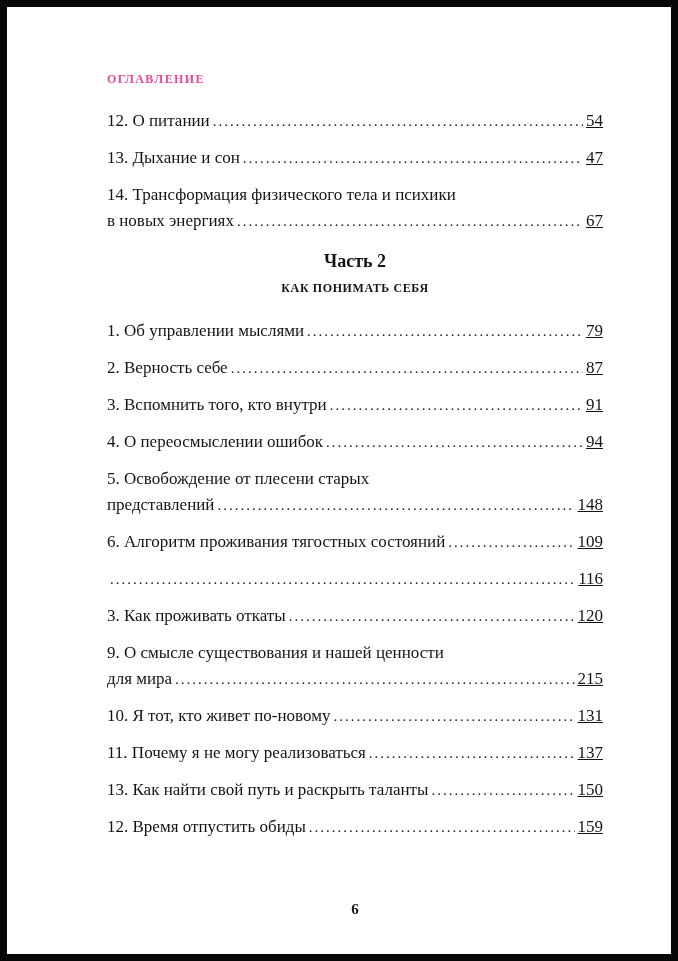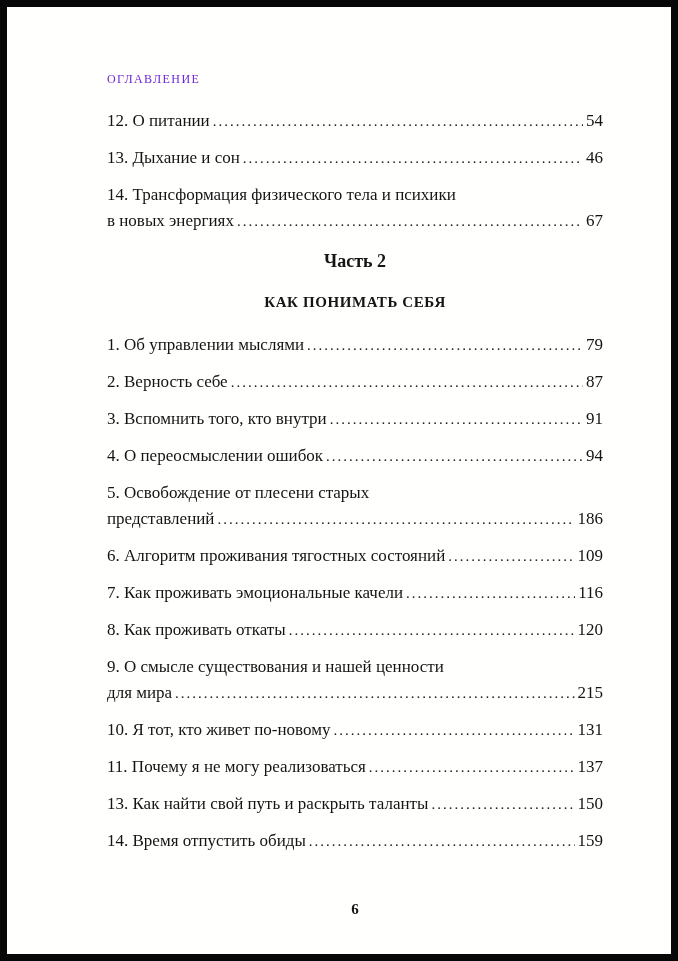--- a/index.html
+++ b/index.html
@@ -18,21 +18,22 @@
     box-sizing: border-box;
     overflow: hidden;
     color: #151515;
   }
   .toc-header {
     position: absolute;
     top: 65px;
     left: 100px;
     font-size: 12px;
     letter-spacing: 1.4px;
-    color: #6d28d9;
+    color: #ec4899;
+    font-weight: bold;
   }
   .content {
     position: absolute;
     top: 101px;
     left: 100px;
     width: 496px;
   }
   .toc-entry { margin-bottom: 11px; }
   .toc-line {
     display: flex;
@@ -48,34 +49,34 @@
     white-space: nowrap;
     margin: 0 3px;
     min-width: 12px;
   }
   .toc-dots::after {
     content: "........................................................................................................................................................";
     letter-spacing: 2px;
     font-size: 15px;
     color: #1c1c1c;
   }
-  .toc-page { flex-shrink: 0; }
+  .toc-page { flex-shrink: 0; text-decoration: underline; }
   .part-heading {
     text-align: center;
     margin-top: 14px;
     margin-bottom: 18px;
   }
   .part-label {
     font-size: 18px;
     font-weight: bold;
     line-height: 26px;
-    margin-bottom: 16px;
+    margin-bottom: 2px;
   }
   .part-title {
-    font-size: 15px;
+    font-size: 12px;
     font-weight: bold;
     letter-spacing: 0.6px;
     line-height: 24px;
   }
   .page-footer {
     position: absolute;
     bottom: 36px;
     left: 100px;
     width: 496px;
     text-align: center;
@@ -101,21 +102,21 @@
             <span class="toc-text">12. О питании</span>
             <span class="toc-dots"></span>
             <span class="toc-page">54</span>
           </div>
         </div>
         <div class="toc-entry">
 
         <div class="toc-line">
             <span class="toc-text">13. Дыхание и сон</span>
             <span class="toc-dots"></span>
-            <span class="toc-page">46</span>
+            <span class="toc-page">47</span>
           </div>
         </div>
         <div class="toc-entry">
 
         <div class="toc-line">
             <span class="toc-text">14. Трансформация физического тела и психики</span>
 
           </div>
           <div class="toc-line">
             <span class="toc-text">в новых энергиях</span>
@@ -166,43 +167,42 @@
         </div>
         <div class="toc-entry">
 
         <div class="toc-line">
             <span class="toc-text">5. Освобождение от плесени старых</span>
 
           </div>
           <div class="toc-line">
             <span class="toc-text">представлений</span>
             <span class="toc-dots"></span>
-            <span class="toc-page">186</span>
+            <span class="toc-page">148</span>
           </div>
         </div>
         <div class="toc-entry">
 
         <div class="toc-line">
             <span class="toc-text">6. Алгоритм проживания тягостных состояний</span>
             <span class="toc-dots"></span>
             <span class="toc-page">109</span>
           </div>
         </div>
         <div class="toc-entry">
 
         <div class="toc-line">
-            <span class="toc-text">7. Как проживать эмоциональные качели</span>
             <span class="toc-dots"></span>
             <span class="toc-page">116</span>
           </div>
         </div>
         <div class="toc-entry">
 
         <div class="toc-line">
-            <span class="toc-text">8. Как проживать откаты</span>
+            <span class="toc-text">3. Как проживать откаты</span>
             <span class="toc-dots"></span>
             <span class="toc-page">120</span>
           </div>
         </div>
         <div class="toc-entry">
 
         <div class="toc-line">
             <span class="toc-text">9. О смысле существования и нашей ценности</span>
 
           </div>
@@ -232,21 +232,21 @@
 
         <div class="toc-line">
             <span class="toc-text">13. Как найти свой путь и раскрыть таланты</span>
             <span class="toc-dots"></span>
             <span class="toc-page">150</span>
           </div>
         </div>
         <div class="toc-entry">
 
         <div class="toc-line">
-            <span class="toc-text">14. Время отпустить обиды</span>
+            <span class="toc-text">12. Время отпустить обиды</span>
             <span class="toc-dots"></span>
             <span class="toc-page">159</span>
           </div>
         </div>
       </div>
 
   </div>
 
   <div class="page-footer">6</div>
 

